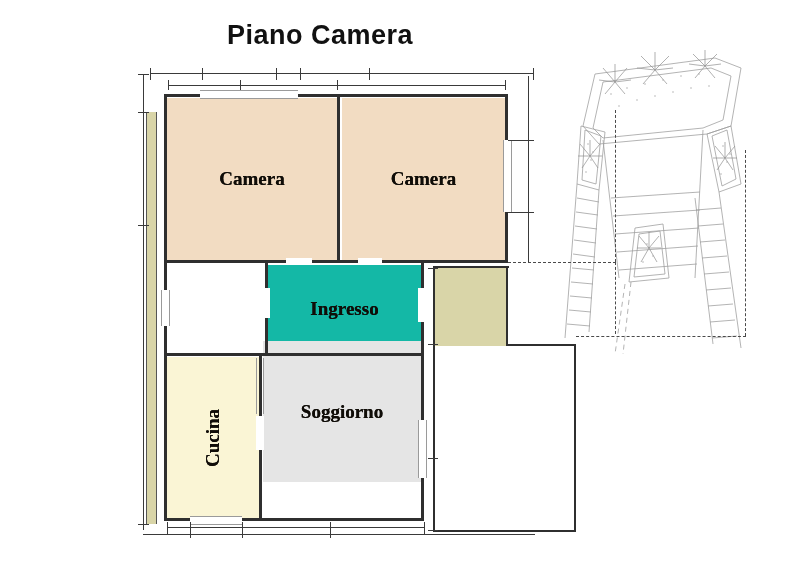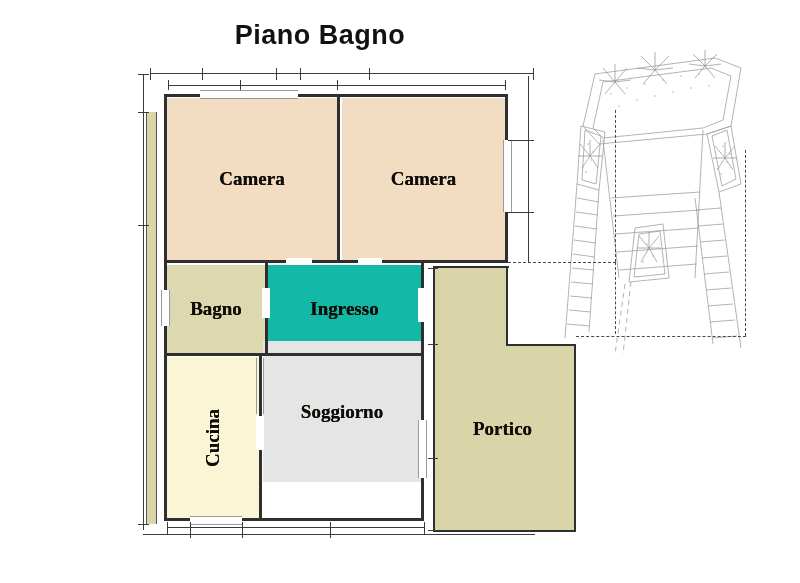--- a/index.html
+++ b/index.html
@@ -123,21 +123,21 @@
     height: 310px;
     opacity: 0.82;
   }
   #garden-sketch svg { display: block; }
 </style>
 </head>
 <body>
 
 <div id="plan-root">
 
-  <div id="plan-title">Piano Bagno</div>
+  <div id="plan-title">Piano Camera</div>
 
   <div id="garden-sketch">
     <svg width="215" height="310" viewBox="0 0 215 310" xmlns="http://www.w3.org/2000/svg">
       <g stroke="#8c8c8c" stroke-width="0.8" fill="none">
 
         <path d="M28 78 L40 26 L160 10 L186 20 L176 78 L152 86 L44 96 Z"></path>
         <path d="M38 80 L48 34 L156 20 L176 28 L168 72 L148 80 L48 90 Z"></path>
 
         <path d="M26 78 L22 136 L44 142 L50 84 Z"></path>
         <path d="M30 82 L27 132 L41 136 L46 88 Z"></path>
@@ -216,40 +216,34 @@
   <div class="wall-thin" style="left:156px; top:112px; width:1px; height:412px;"></div>
 
   <div class="room grid-tex-faint" style="left:167px; top:98px; width:170px; height:162px; background:#f2dcc2;">
     <span class="room-label">Camera</span>
   </div>
 
   <div class="room grid-tex-faint" style="left:342px; top:98px; width:163px; height:162px; background:#f2dcc2;">
     <span class="room-label">Camera</span>
   </div>
 
-  <div class="room grid-tex" style="left:167px; top:265px; width:98px; height:88px; background:#dcd8b0;">
-    <span class="room-label">Bagno</span>
-  </div>
 
   <div class="room grid-tex-gray" style="left:268px; top:265px; width:153px; height:88px; background:#14b8a6;">
     <span class="room-label">Ingresso</span>
   </div>
 
   <div class="room" style="left:167px; top:357px; width:92px; height:161px; background:#faf5d5;">
     <span class="room-label vertical">Cucina</span>
   </div>
 
   <div class="room" style="left:263px; top:341px; width:158px; height:141px; background:#e5e5e5;">
     <span class="room-label">Soggiorno</span>
   </div>
 
   <div class="room grid-tex" style="left:435px; top:268px; width:72px; height:78px; background:#d9d5a8;"></div>
-  <div class="room grid-tex" style="left:435px; top:344px; width:140px; height:186px; background:#d9d5a8;">
-    <span class="room-label" style="position:absolute; left:38px; top:74px;">Portico</span>
-  </div>
 
   <div class="wall" style="left:166px; top:94px; width:340px; height:3px;"></div>
 
   <div class="wall" style="left:164px; top:94px; width:3px; height:168px;"></div>
 
   <div class="wall" style="left:337px; top:96px; width:3px; height:164px;"></div>
 
   <div class="wall" style="left:505px; top:94px; width:3px; height:168px;"></div>
 
   <div class="wall" style="left:164px; top:260px; width:344px; height:3px;"></div>

